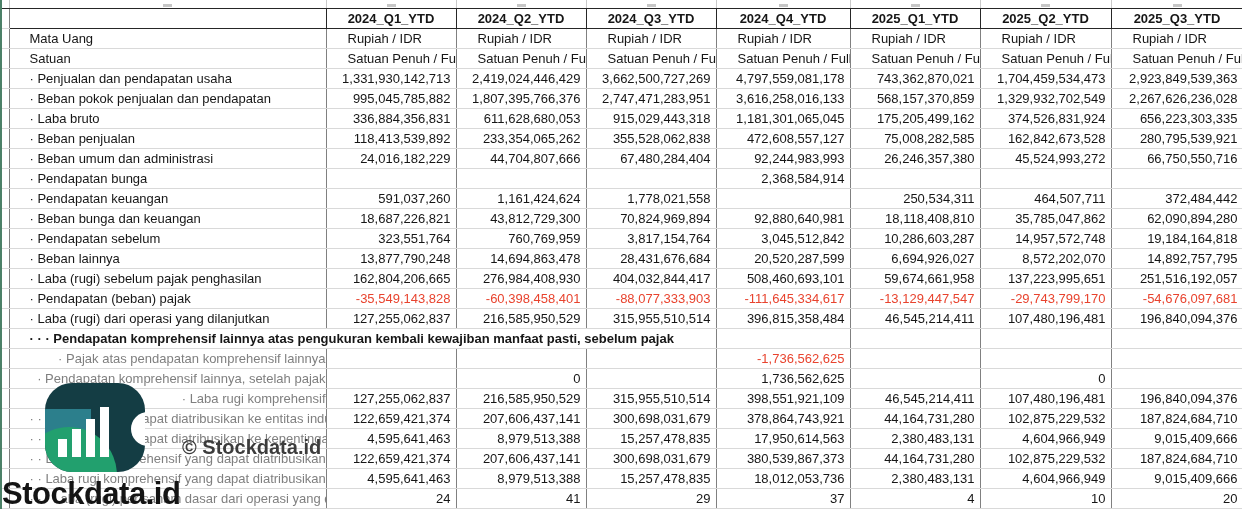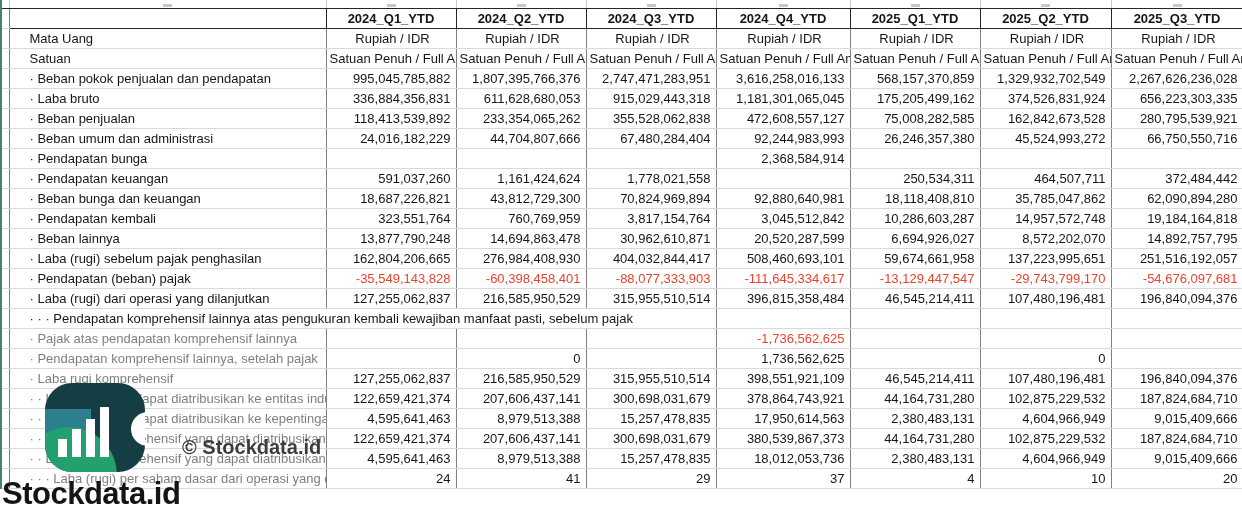--- a/index.html
+++ b/index.html
@@ -13,24 +13,24 @@
   td,th{height:20px;padding:0;margin:0;box-sizing:border-box;overflow:hidden;white-space:nowrap;
     font-size:13px;color:#161616;border-right:1px solid #808080;border-bottom:1px solid #d9d9d9;
     background:#fff;}
   tr.sliver td{height:8px;border-right:1px solid #c9c9c9;border-bottom:1px solid #262626;}
   tr.sliver td .mark{width:9px;height:3px;background:#a8a8a8;opacity:.65;margin:4px auto 0 auto;}
   td.gutter{border-right:1px solid #808080;border-left:2px solid #4c8168;}
   tr.hdr th{font-weight:700;text-align:center;border:1px solid #262626;font-size:13px;
     letter-spacing:0px;}
   tr.hdr th.corner{border-left:none;}
   td.label{text-align:left;padding-left:20px;}
-  td.label.gray{color:#7f7f7f;}
-  td.label.bold{font-weight:400;margin-top:8px;}
+  td.label.gray{color:#7f7f7f;text-align:right;}
+  td.label.bold{font-weight:700;margin-top:8px;}
   td.val{text-align:right;padding-right:5px;}
-  td.val.left{text-align:center;padding-left:3px;padding-right:0;}
+  td.val.left{text-align:left;padding-left:21px;padding-right:0;}
   td.val.neg{color:#e8432e;}
   
   .wm{position:absolute;left:0;top:0;width:100%;height:100%;pointer-events:none;}
   .wm-icon{position:absolute;left:45px;top:383px;width:100px;height:89px;}
   .wm-copy{position:absolute;left:182px;top:436px;font-size:20px;font-weight:700;color:#3c3c3c;}
   .wm-brand{position:absolute;left:2px;top:476px;font-size:31px;font-weight:700;color:#141414;
     letter-spacing:-0.5px;}
 </style>
 </head>
 <body>
@@ -104,20 +104,31 @@
           <td class="val left">Satuan Penuh / Full Amount</td>
           <td class="val left">Satuan Penuh / Full Amount</td>
           <td class="val left">Satuan Penuh / Full Amount</td>
           <td class="val left">Satuan Penuh / Full Amount</td>
           <td class="val left">Satuan Penuh / Full Amount</td>
           <td class="val left">Satuan Penuh / Full Amount</td>
           <td class="val left">Satuan Penuh / Full Amount</td>
         </tr>
         <tr>
           <td class="gutter"></td>
+          <td class="label black">· Penjualan dan pendapatan usaha</td>
+          <td class="val">1,331,930,142,713</td>
+          <td class="val">2,419,024,446,429</td>
+          <td class="val">3,662,500,727,269</td>
+          <td class="val">4,797,559,081,178</td>
+          <td class="val">743,362,870,021</td>
+          <td class="val">1,704,459,534,473</td>
+          <td class="val">2,923,849,539,363</td>
+        </tr>
+        <tr>
+          <td class="gutter"></td>
           <td class="label black">· Beban pokok penjualan dan pendapatan</td>
           <td class="val">995,045,785,882</td>
           <td class="val">1,807,395,766,376</td>
           <td class="val">2,747,471,283,951</td>
           <td class="val">3,616,258,016,133</td>
           <td class="val">568,157,370,859</td>
           <td class="val">1,329,932,702,549</td>
           <td class="val">2,267,626,236,028</td>
         </tr>
         <tr>
@@ -181,35 +192,35 @@
           <td class="val">18,687,226,821</td>
           <td class="val">43,812,729,300</td>
           <td class="val">70,824,969,894</td>
           <td class="val">92,880,640,981</td>
           <td class="val">18,118,408,810</td>
           <td class="val">35,785,047,862</td>
           <td class="val">62,090,894,280</td>
         </tr>
         <tr>
           <td class="gutter"></td>
-          <td class="label black">· Pendapatan kembali</td>
+          <td class="label black">· Pendapatan sebelum</td>
           <td class="val">323,551,764</td>
           <td class="val">760,769,959</td>
           <td class="val">3,817,154,764</td>
           <td class="val">3,045,512,842</td>
           <td class="val">10,286,603,287</td>
           <td class="val">14,957,572,748</td>
           <td class="val">19,184,164,818</td>
         </tr>
         <tr>
           <td class="gutter"></td>
           <td class="label black">· Beban lainnya</td>
           <td class="val">13,877,790,248</td>
           <td class="val">14,694,863,478</td>
-          <td class="val">30,962,610,871</td>
+          <td class="val">28,431,676,684</td>
           <td class="val">20,520,287,599</td>
           <td class="val">6,694,926,027</td>
           <td class="val">8,572,202,070</td>
           <td class="val">14,892,757,795</td>
         </tr>
         <tr>
           <td class="gutter"></td>
           <td class="label black">· Laba (rugi) sebelum pajak penghasilan</td>
           <td class="val">162,804,206,665</td>
           <td class="val">276,984,408,930</td>

